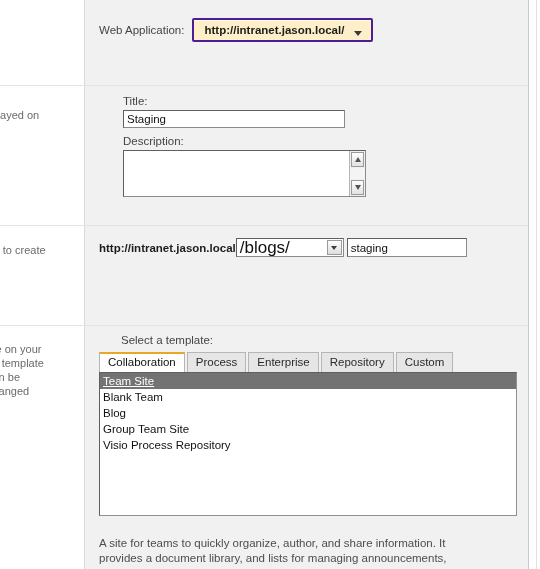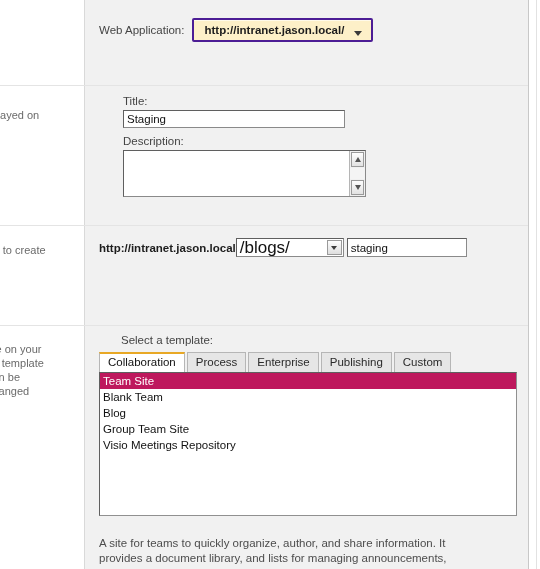--- a/index.html
+++ b/index.html
@@ -301,22 +301,23 @@
   .lb-item {
     font-size: 11.5px;
     font-family: "Liberation Sans", sans-serif;
     color: #111111;
     padding: 1px 3px;
     line-height: 14px;
     white-space: nowrap;
     cursor: default;
   }
   .lb-item.selected {
-    background: #be185d;
+    background: #737373;
     color: #ffffff;
+    text-decoration: underline;
   }
   .tmpl-desc {
     margin-top: 20px;
     margin-left: 6px;
     width: 382px;
     font-size: 11.5px;
     line-height: 15px;
     color: #4d4d4d;
     font-family: "Liberation Sans", sans-serif;
   }
@@ -400,42 +401,42 @@
           <div class="tab active">
             <span>Collaboration</span>
           </div>
           <div class="tab">
             <span>Process</span>
           </div>
           <div class="tab">
             <span>Enterprise</span>
           </div>
           <div class="tab">
-            <span>Publishing</span>
+            <span>Repository</span>
           </div>
           <div class="tab">
             <span>Custom</span>
           </div>
         </div>
 
         <div class="listbox">
           <div class="lb-item selected">
             <span>Team Site</span>
           </div>
           <div class="lb-item">
             <span>Blank Team</span>
           </div>
           <div class="lb-item">
             <span>Blog</span>
           </div>
           <div class="lb-item">
             <span>Group Team Site</span>
           </div>
           <div class="lb-item">
-            <span>Visio Meetings Repository</span>
+            <span>Visio Process Repository</span>
           </div>
         </div>
 
         <div class="tmpl-desc">A site for teams to quickly organize, author, and share information. It provides a document library, and lists for managing announcements, calendar items, tasks, and discussions.</div>
       </div>
     </div>
 
   </div>
 
   <div class="right-gutter">

